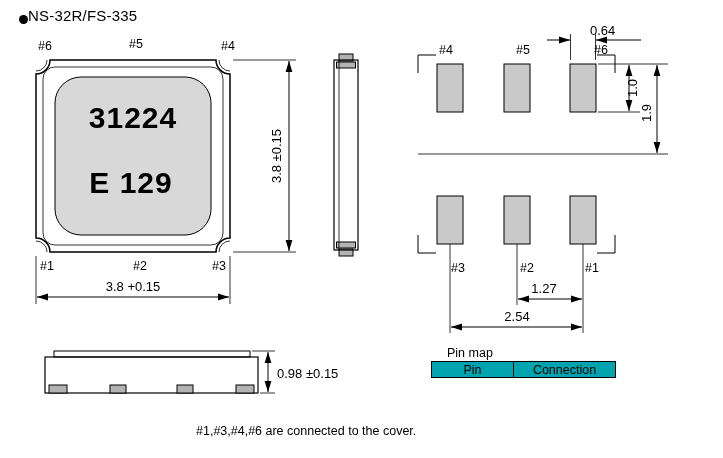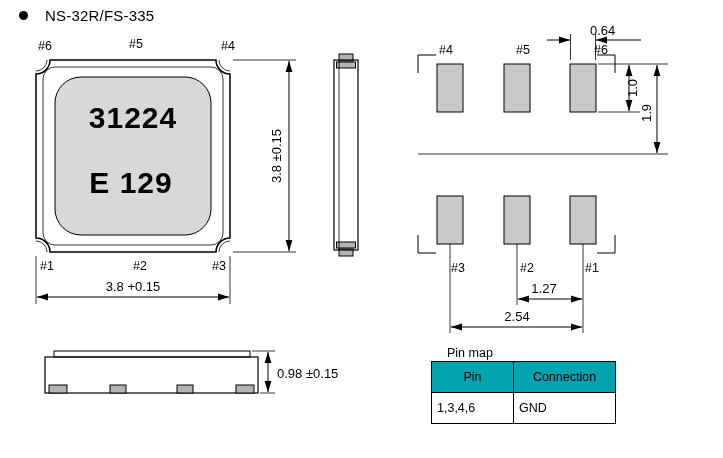--- a/index.html
+++ b/index.html
@@ -1,34 +1,34 @@
 <!DOCTYPE html>
 <html><head>
 <meta charset="utf-8">
 <style>
   *{margin:0;padding:0;box-sizing:border-box}
   html,body{background:#fff}
   body{width:723px;height:458px;font-family:"Liberation Sans",sans-serif;color:#000}
   #stage{position:relative;width:723px;height:458px;background:#fff;overflow:hidden}
-  #title-row{position:absolute;left:19px;top:7px;display:flex;align-items:center;gap:17px}
+  #title-row{position:absolute;left:19px;top:7px;display:flex;align-items:flex-end;gap:0}
   #title-bullet{width:9px;height:9px;border-radius:50%;background:#000}
   #title-text{font-size:15px;font-weight:500;letter-spacing:.2px}
   #drawing{position:absolute;left:0;top:0}
   svg text{fill:#000}
   .lbl{font-size:12.5px}
   .dim{font-size:13px}
   .marking{font-weight:bold;font-size:30px;letter-spacing:1px}
   .s15{stroke:#000;stroke-width:1.5;fill:none}
   .s12{stroke:#000;stroke-width:1.2;fill:none}
   .s1{stroke:#000;stroke-width:1;fill:none}
   .s08{stroke:#000;stroke-width:.8;fill:none}
   .filled{stroke:#000;stroke-width:1}
   #pinmap-title{position:absolute;left:447px;top:346px;font-size:12.5px}
   #pinmap-table{position:absolute;left:431px;top:361px;border-collapse:collapse;font-size:12.5px}
-  #pinmap-table th,#pinmap-table td{border:1px solid #000;height:31px;padding:0 5px}
+  #pinmap-table th,#pinmap-table td{border:1px solid #000;height:16px;padding:0 5px}
   #pinmap-table th{font-weight:normal;text-align:center}
   #pinmap-table td{text-align:left}
   .pin-col{width:82px}
   .conn-col{width:102px}
   #note{position:absolute;left:196px;top:424px;font-size:12.5px}
 </style>
 </head>
 <body>
 
 <div id="stage">
@@ -148,21 +148,18 @@
 
   <div id="pinmap-title">Pin map</div>
   <table id="pinmap-table">
     <thead>
       <tr>
         <th class="pin-col" bgcolor="#00a3ae">Pin</th>
         <th class="conn-col" bgcolor="#00a3ae">Connection</th>
       </tr>
     </thead>
     <tbody>
-      <tr>
-        <td class="pin-col">1,3,4,6</td>
-        <td class="conn-col">GND</td>
-      </tr>
     </tbody>
   </table>
 
+  <div id="note">#1,#3,#4,#6 are connected to the cover.</div>
 
 </div>
 
 </body></html>

